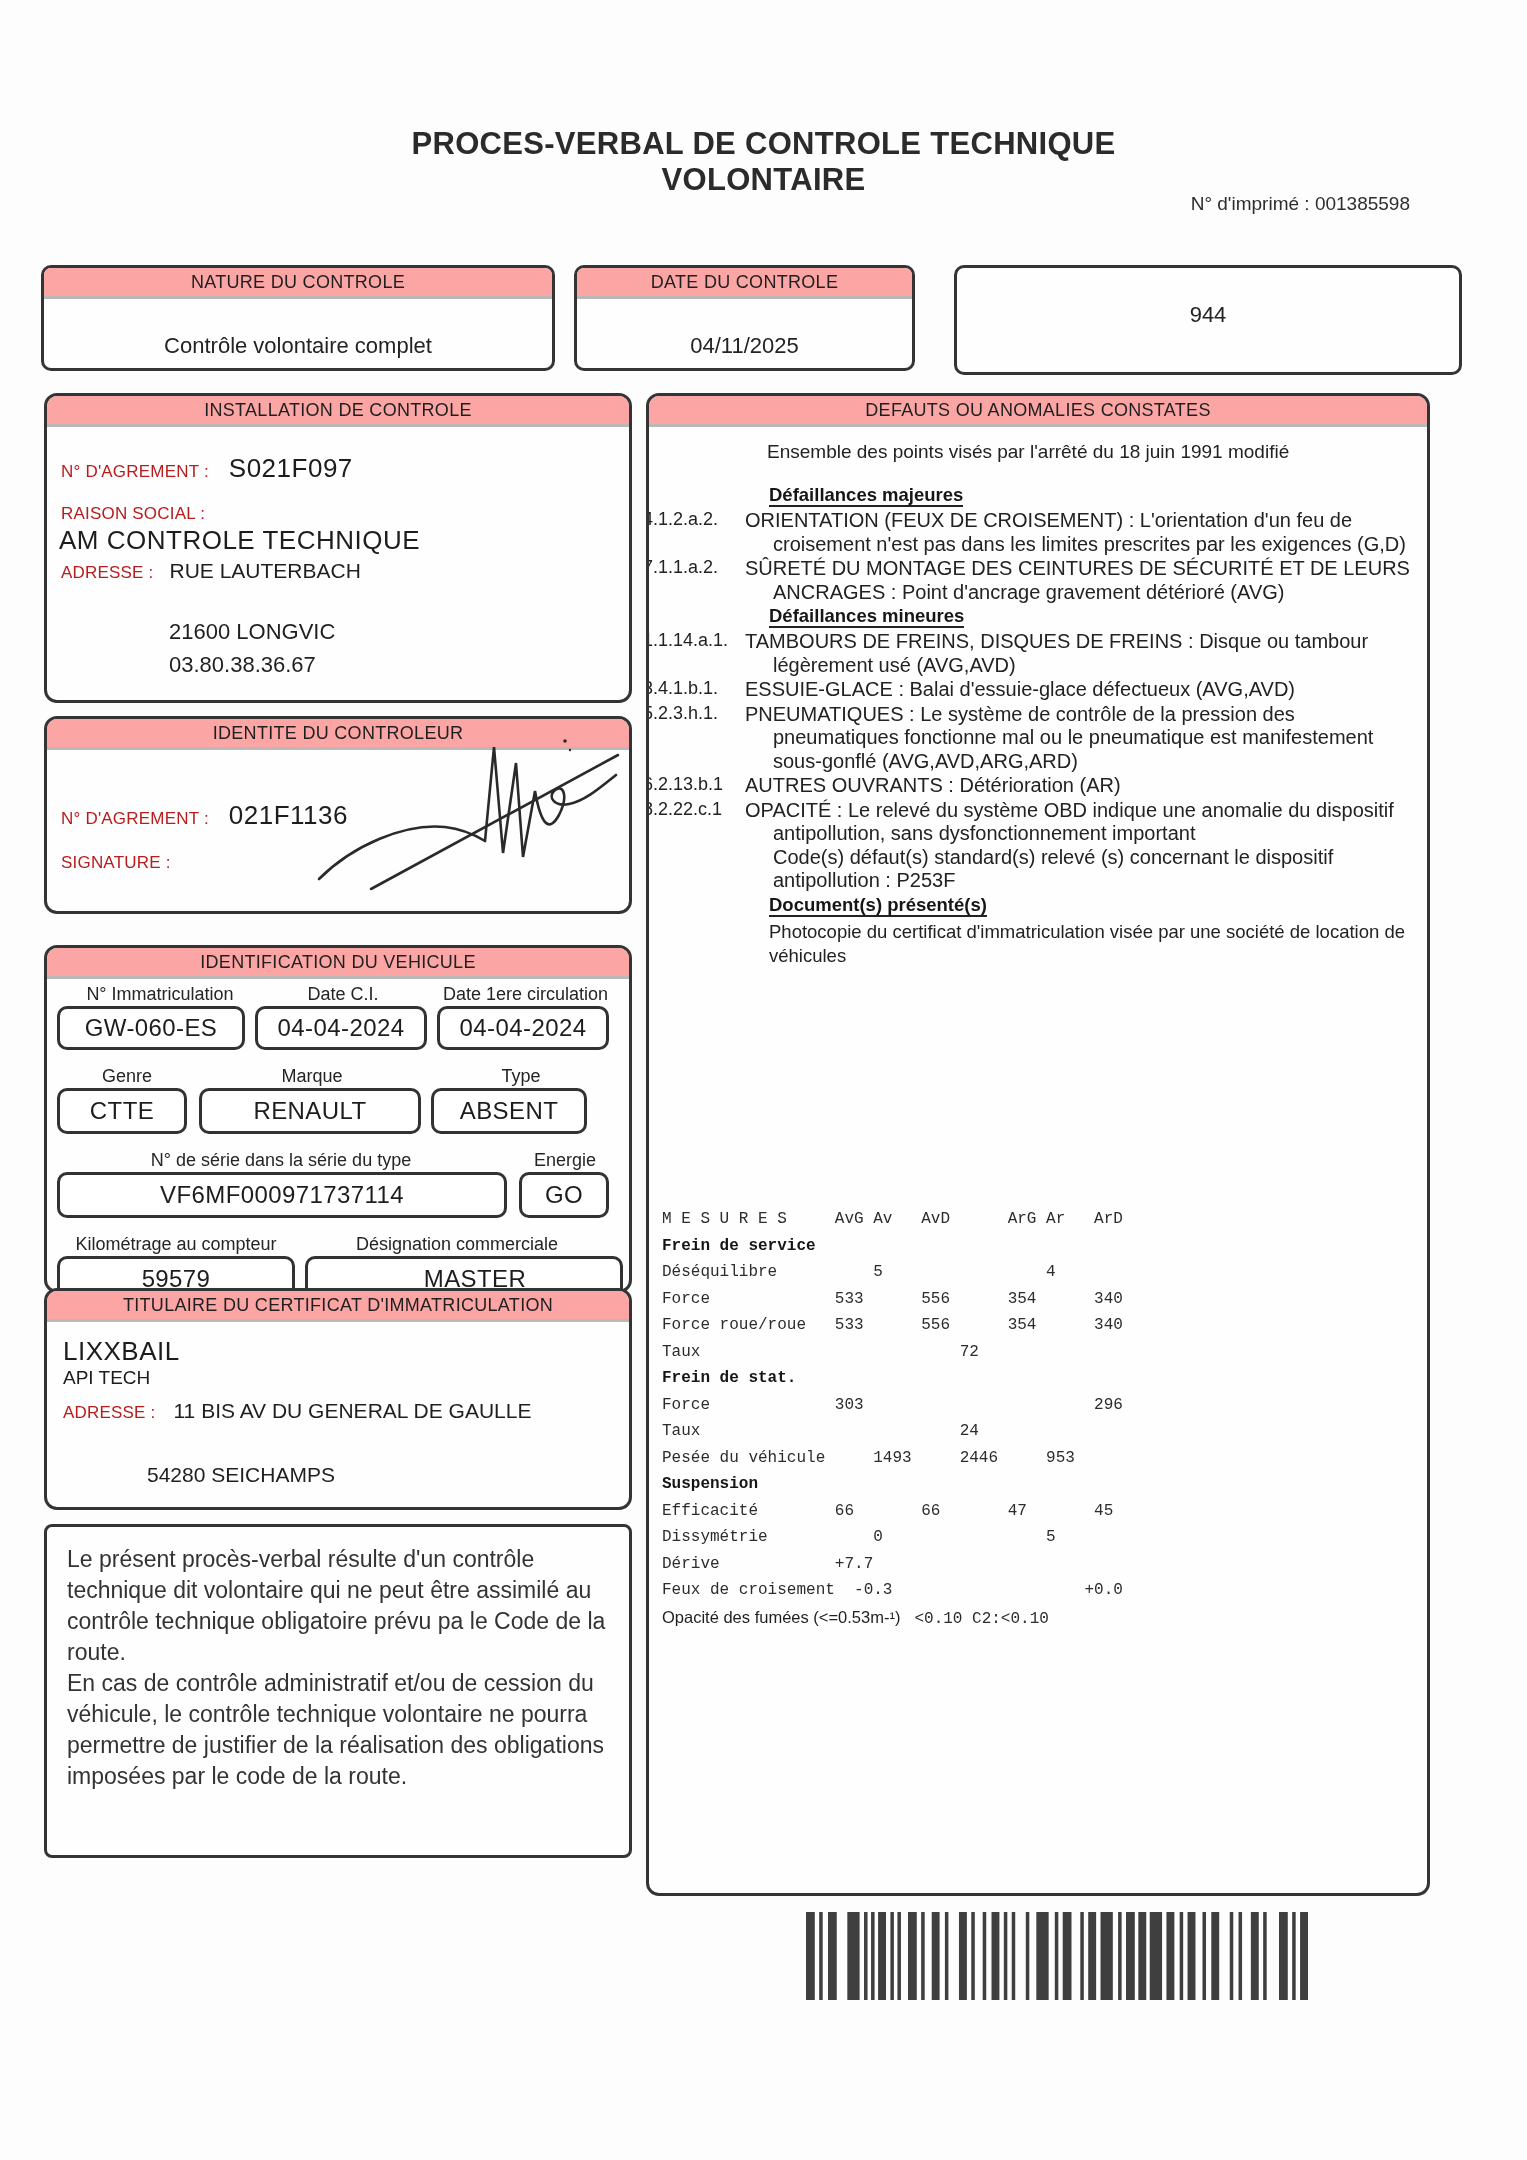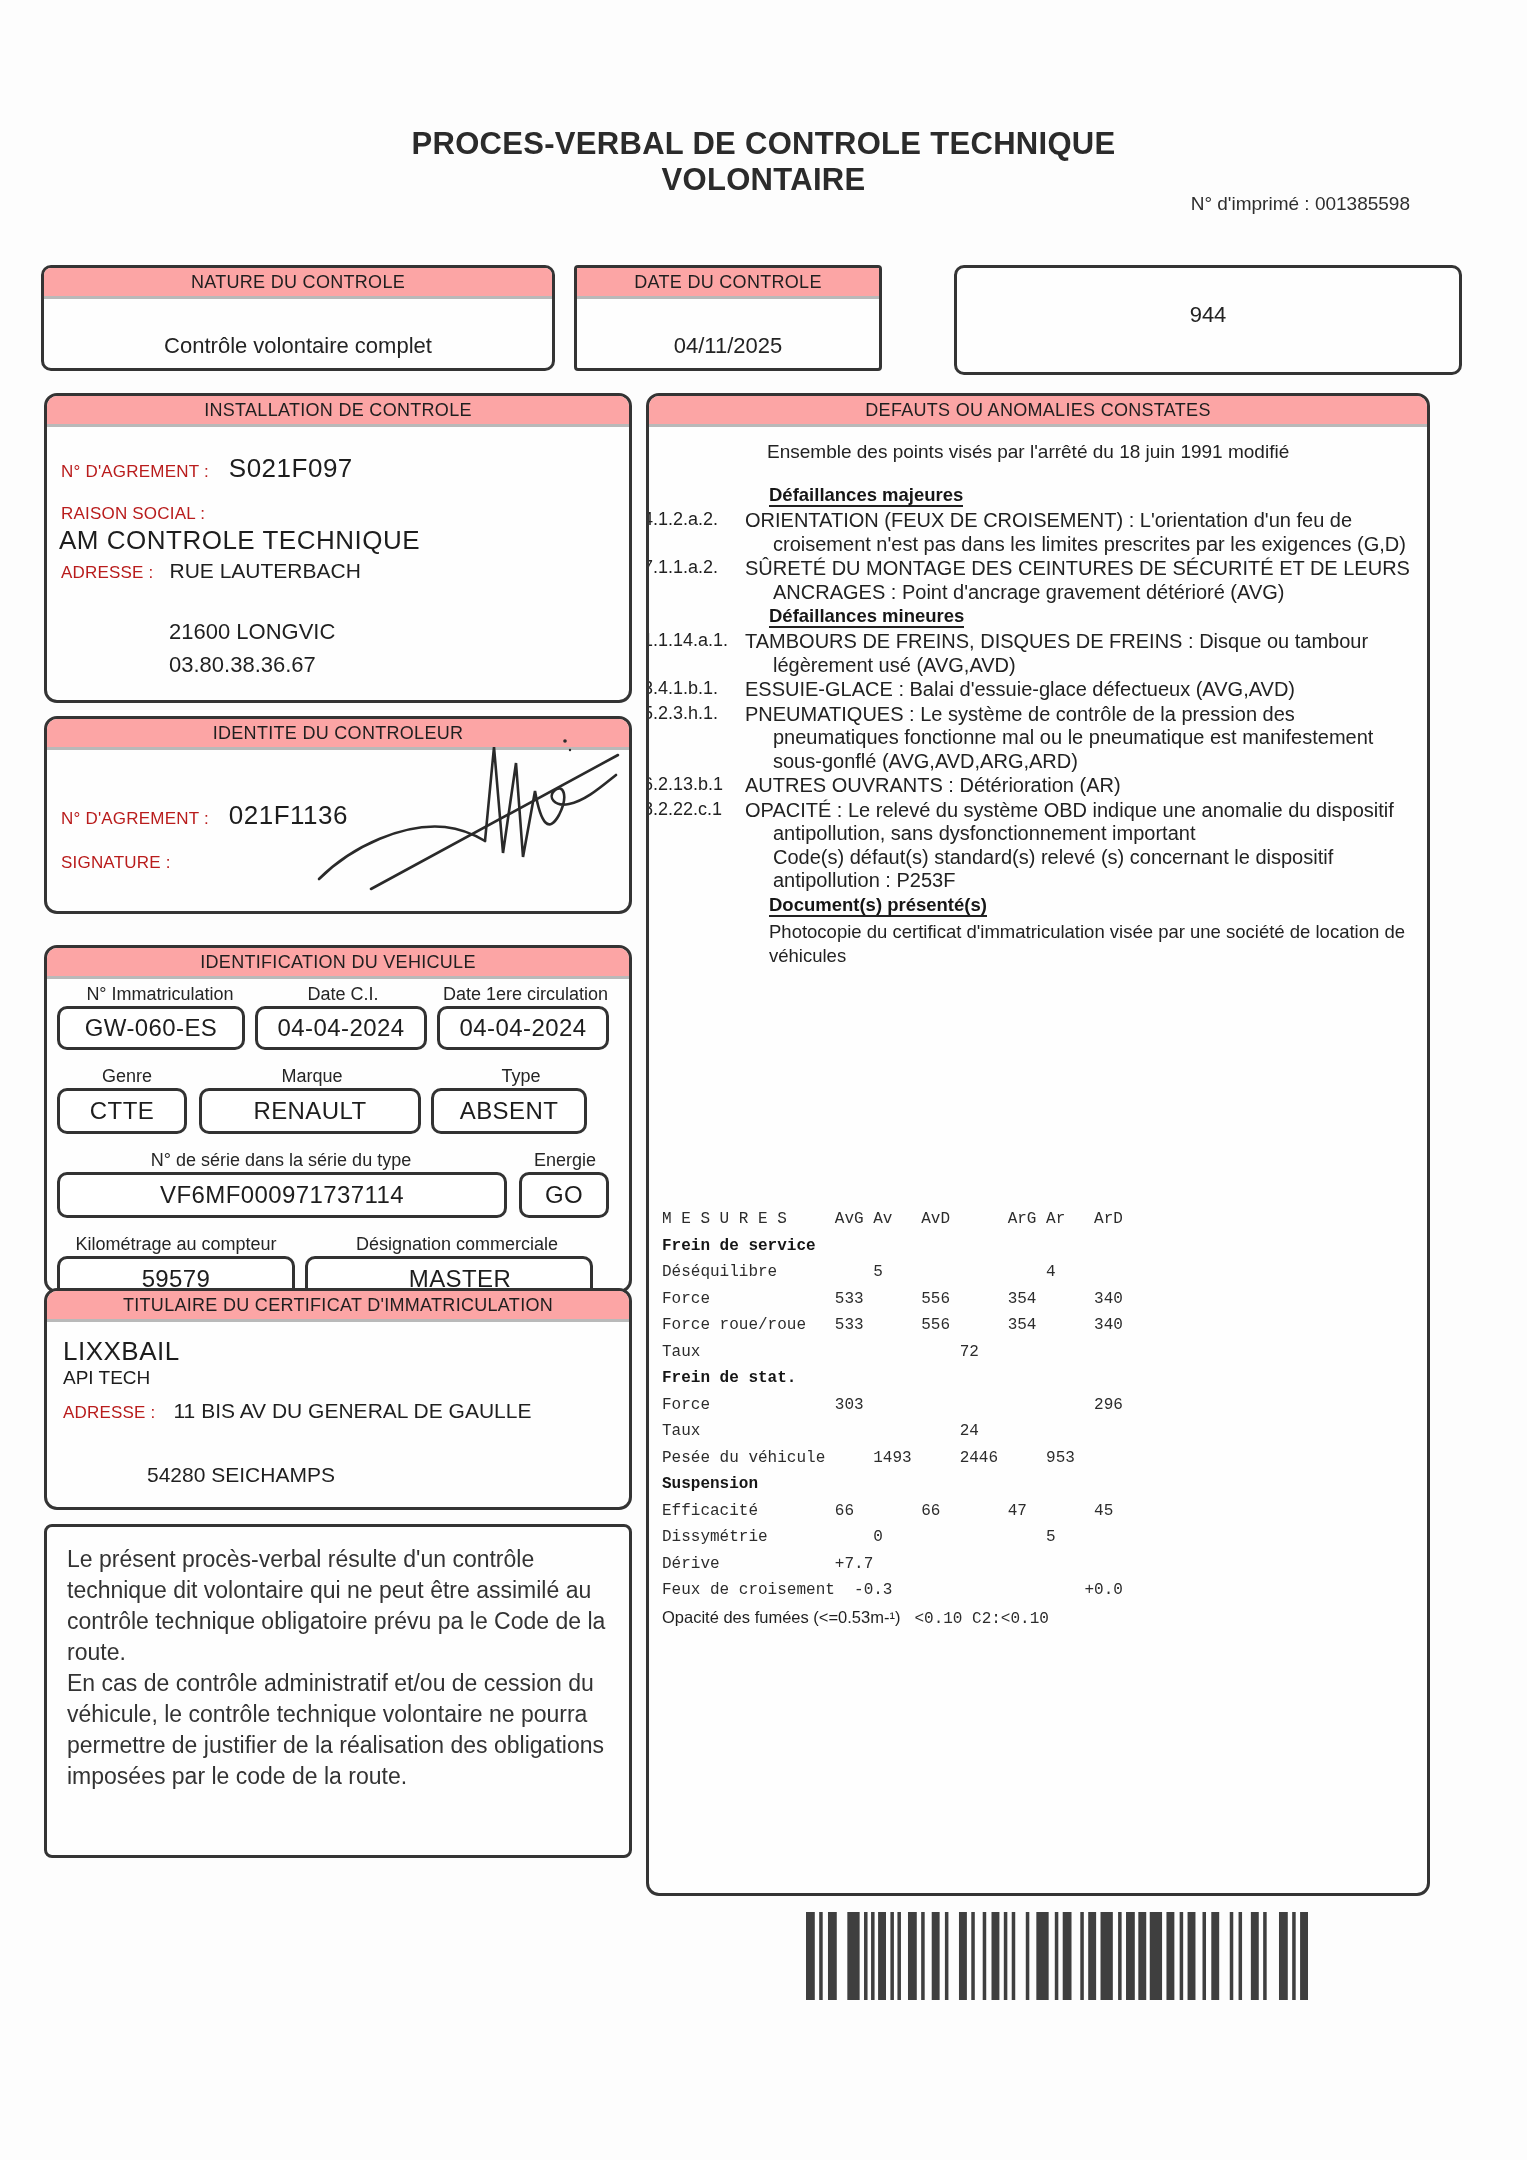--- a/index.html
+++ b/index.html
@@ -90,21 +90,21 @@
 <div class="abs doc-title">
   <div>PROCES-VERBAL DE CONTROLE TECHNIQUE</div>
   <div>VOLONTAIRE</div>
 </div>
 <div class="abs print-no">N° d'imprimé : 001385598</div>
 
 <div class="box" style="left:41px;top:265px;width:514px;height:106px;border-radius:10px;">
   <div class="box-header">NATURE DU CONTROLE</div>
   <div class="top-value">Contrôle volontaire complet</div>
 </div>
-<div class="box" style="left:574px;top:265px;width:308px;height:106px;border-radius:4px;">
+<div class="box" style="left:574px;top:265px;width:341px;height:106px;border-radius:10px;">
   <div class="box-header">DATE DU CONTROLE</div>
   <div class="top-value">04/11/2025</div>
 </div>
 <div class="box" style="left:954px;top:265px;width:508px;height:110px;border-radius:10px;">
   <div class="top-value">944</div>
 </div>
 
 <div class="box" style="left:44px;top:393px;width:588px;height:310px;">
   <div class="box-header">INSTALLATION DE CONTROLE</div>
   <div class="lv-row" style="margin:26px 0 0 14px;">
@@ -157,21 +157,21 @@
   <div class="vfield" style="left:384px;top:140px;width:156px;height:46px;">ABSENT</div>
 
   <div class="vlabel" style="left:10px;top:202px;width:448px;">N° de série dans la série du type</div>
   <div class="vlabel" style="left:472px;top:202px;width:92px;">Energie</div>
   <div class="vfield" style="left:10px;top:224px;width:450px;height:46px;">VF6MF000971737114</div>
   <div class="vfield" style="left:472px;top:224px;width:90px;height:46px;">GO</div>
 
   <div class="vlabel" style="left:10px;top:286px;width:238px;">Kilométrage au compteur</div>
   <div class="vlabel" style="left:258px;top:286px;width:304px;">Désignation commerciale</div>
   <div class="vfield" style="left:10px;top:308px;width:238px;height:46px;">59579</div>
-  <div class="vfield" style="left:258px;top:308px;width:288px;height:46px;padding-left:22px;">MASTER</div>
+  <div class="vfield" style="left:258px;top:308px;width:318px;height:46px;padding-left:22px;">MASTER</div>
 </div>
 
 <div class="box" style="left:44px;top:1288px;width:588px;height:222px;">
   <div class="box-header">TITULAIRE DU CERTIFICAT D'IMMATRICULATION</div>
   <div class="big-value" style="margin:14px 0 0 16px;">LIXXBAIL</div>
   <div style="margin:0 0 0 16px;font-size:19px;">API TECH</div>
   <div class="lv-row" style="margin:10px 0 0 16px;">
     <span class="sm-label">ADRESSE :</span>
     <span class="mid-value" style="margin-left:18px;">11 BIS AV DU GENERAL DE GAULLE</span>
   </div>

